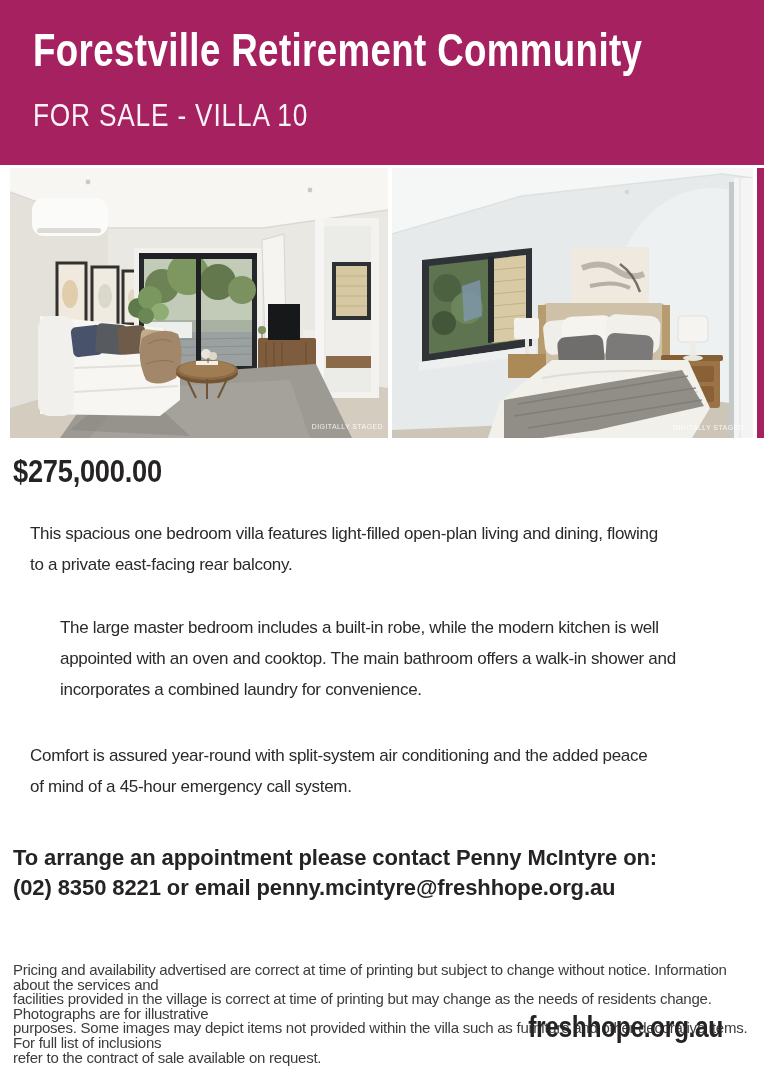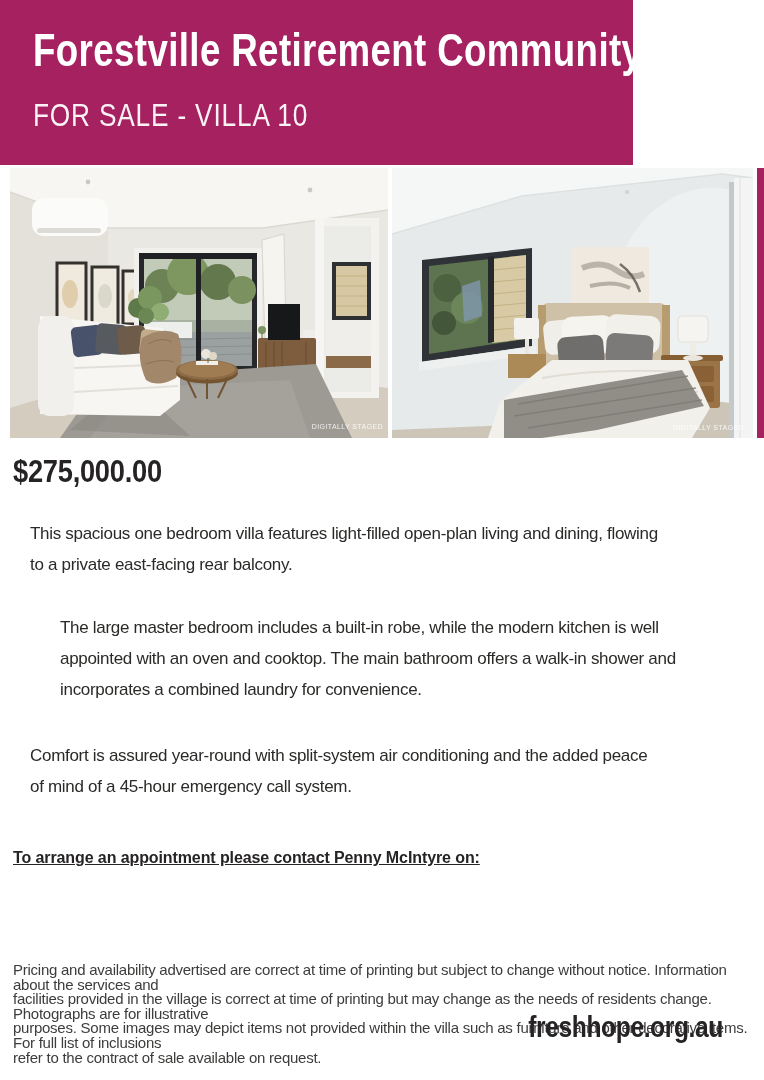--- a/index.html
+++ b/index.html
@@ -1,21 +1,21 @@
 <!DOCTYPE html>
 <html style="--accent: #A5215F; --text: #262324;"><head>
 <meta charset="utf-8">
 <style>
   html,body{margin:0;padding:0;background:#ffffff;}
   .page{
     position:relative;width:764px;height:1080px;overflow:hidden;
     background:#ffffff;font-family:"Liberation Sans",sans-serif;color:var(--text,#262324);
   }
   
-  .header{position:absolute;top:0;left:0;width:633px;height:165px;background:var(--accent,#A5215F);}
+  .header{position:absolute;top:0;left:0;width:764px;height:165px;background:var(--accent,#A5215F);}
   .title{
     position:absolute;top:26px;left:33px;margin:0;
     font-size:47px;font-weight:bold;color:#ffffff;line-height:1;white-space:nowrap;
     transform:scaleX(.78);transform-origin:left top;letter-spacing:.5px;
   }
   .subtitle{
     position:absolute;top:99px;left:33px;
     font-size:32px;font-weight:400;color:rgba(255,255,255,.94);line-height:1;white-space:nowrap;
     transform:scaleX(.82);transform-origin:left top;letter-spacing:1px;
   }
@@ -32,21 +32,21 @@
     position:absolute;top:456px;left:13px;margin:0;
     font-size:31px;font-weight:bold;line-height:1;white-space:nowrap;
     transform:scaleX(.88);transform-origin:left top;letter-spacing:-.3px;
   }
   .para{
     position:absolute;left:30px;width:748px;margin:0;
     font-size:17px;line-height:31px;color:#2b2a28;letter-spacing:-.3px;white-space:pre-line;
   }
   .para-1{top:518px;} .para-2{top:612px;margin-left:30px;} .para-3{top:740px;}
   .contact{position:absolute;top:843px;left:13px;width:740px;
-    font-size:16px;font-weight:bold;line-height:30px;color:var(--text,#262324);letter-spacing:-.1px;text-decoration:underline;}
+    font-size:22px;font-weight:bold;line-height:30px;color:var(--text,#262324);letter-spacing:-.1px;}
   .fineprint{
     position:absolute;top:963px;left:13px;width:749px;
     font-size:15px;line-height:14.6px;color:#3d3c3b;letter-spacing:-.25px;white-space:pre-line;
   }
   .departure{
     position:absolute;top:1026px;left:13px;width:420px;
     font-size:10.6px;line-height:14px;color:#3d3c3b;letter-spacing:-.25px;
   }
   .brand{
     position:absolute;top:1013px;right:41px;
@@ -254,20 +254,21 @@
   <p class="para para-1">This spacious one bedroom villa features light-filled open-plan living and dining, flowing
 to a private east-facing rear balcony.</p>
   <p class="para para-2">The large master bedroom includes a built-in robe, while the modern kitchen is well
 appointed with an oven and cooktop. The main bathroom offers a walk-in shower and
 incorporates a combined laundry for convenience.</p>
   <p class="para para-3">Comfort is assured year-round with split-system air conditioning and the added peace
 of mind of a 45-hour emergency call system.</p>
 
   <div class="contact">
     <div>To arrange an appointment please contact Penny McIntyre on:</div>
+    <div>(02) 8350 8221 or email penny.mcintyre@freshhope.org.au</div>
   </div>
 
   <div class="fineprint">Pricing and availability advertised are correct at time of printing but subject to change without notice. Information about the services and
 facilities provided in the village is correct at time of printing but may change as the needs of residents change. Photographs are for illustrative
 purposes. Some images may depict items not provided within the villa such as furniture and other decorative items. For full list of inclusions
 refer to the contract of sale available on request.</div>
   <div class="brand">freshhope.org.au</div>
 
 </div>
 

